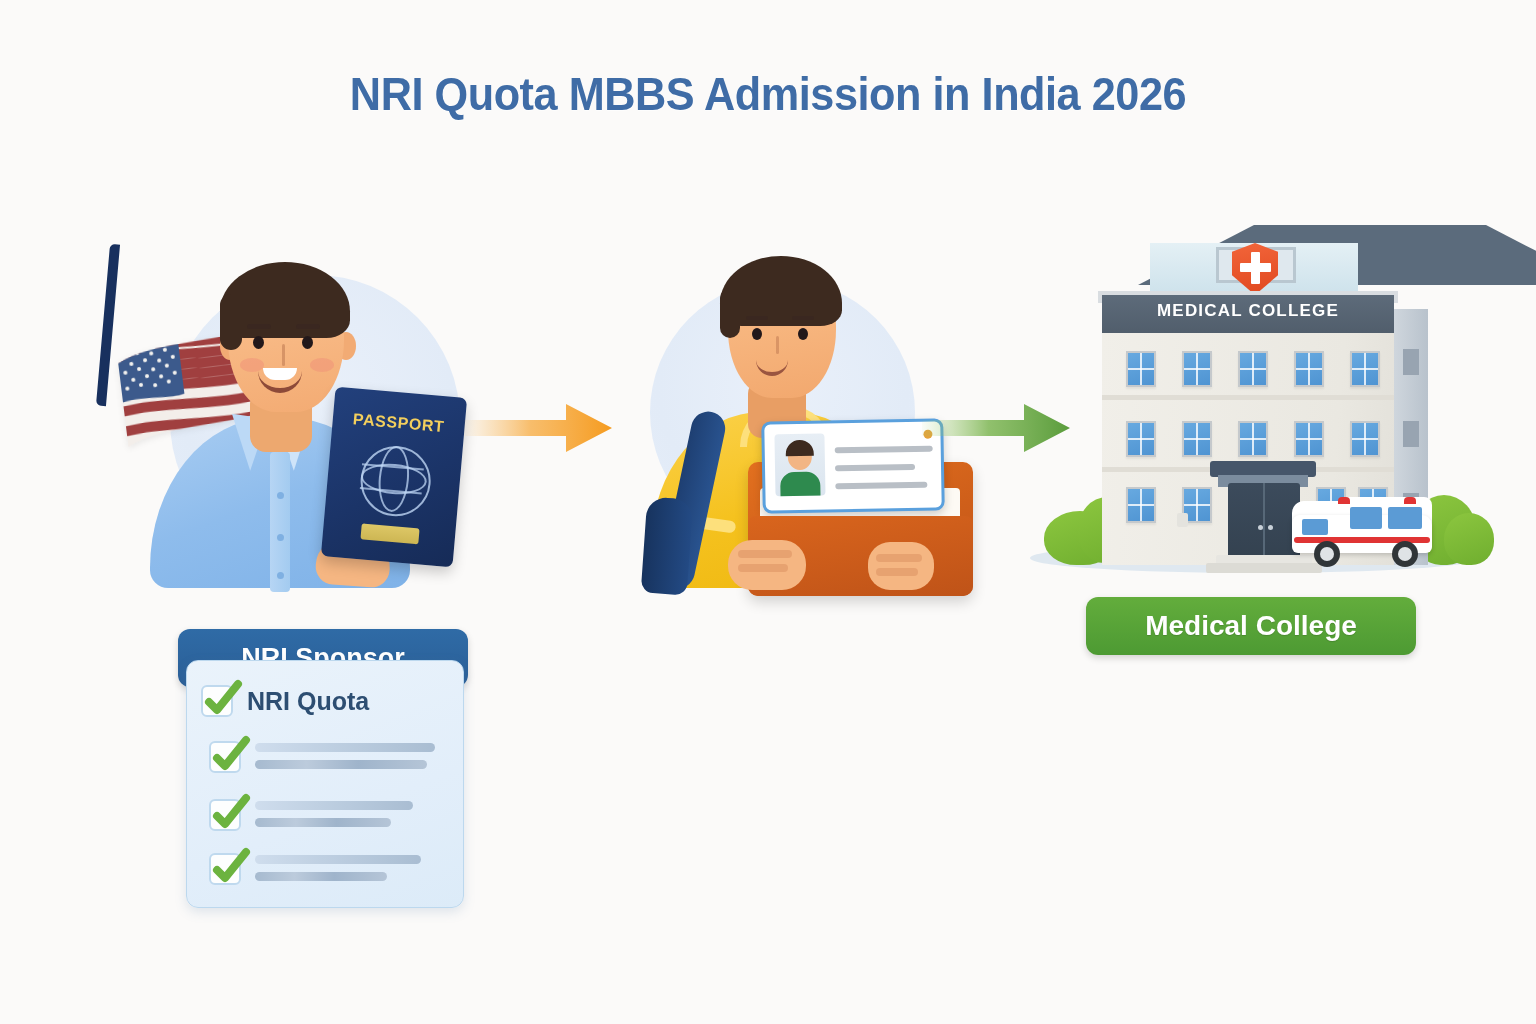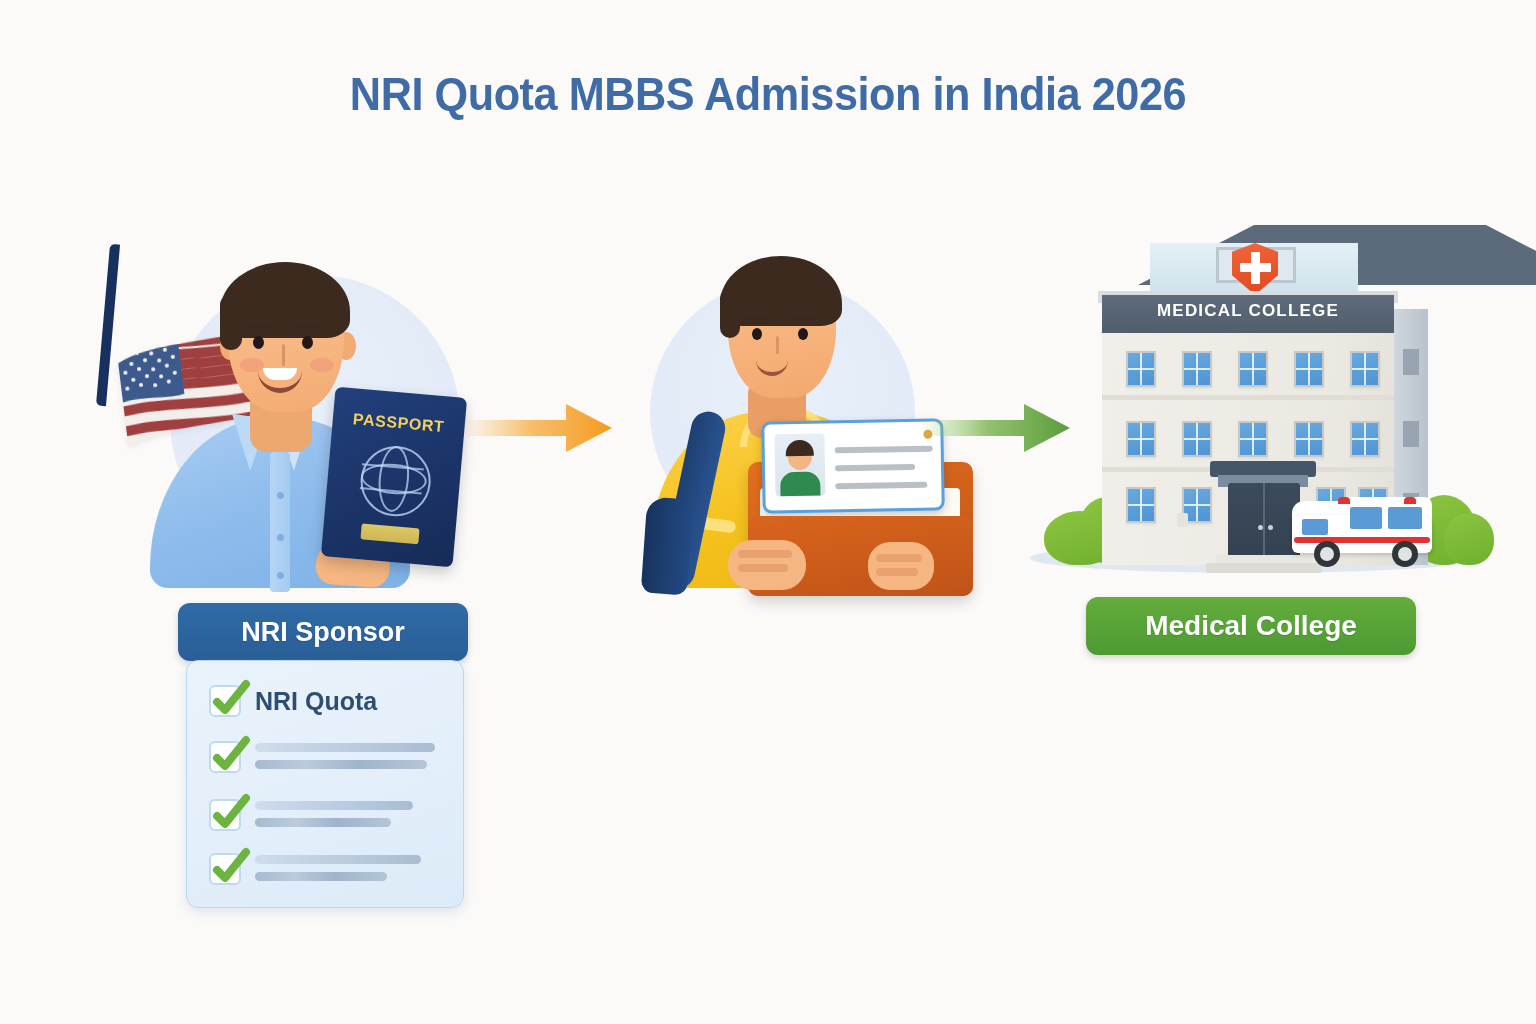--- a/index.html
+++ b/index.html
@@ -266,21 +266,21 @@
   .badge{
     position:absolute;
     display:flex;align-items:center;justify-content:center;
     color:#fff;font-weight:bold;
     border-radius:12px;
     box-shadow:0 3px 7px rgba(0,0,0,.16);
     font-family:"Liberation Sans", sans-serif;
     text-shadow:0 1px 1px rgba(0,0,0,.14);
   }
   #badge-sponsor{
-    left:178px;top:603px;width:290px;height:58px;font-size:27px;
+    left:178px;top:629px;width:290px;height:58px;font-size:27px;
     background:linear-gradient(180deg,#2f6ba6 0%, #2a5e96 100%);
   }
   #badge-student{
     left:668px;top:597px;width:232px;height:58px;font-size:28px;letter-spacing:1px;
     background:linear-gradient(180deg,#8cc63f 0%, #5fa72c 100%);
   }
   #badge-college{
     left:1086px;top:597px;width:330px;height:58px;font-size:28px;
     background:linear-gradient(180deg,#63ad3c 0%, #4d9a33 100%);
   }
@@ -541,21 +541,21 @@
 
   <div class="badge" id="badge-sponsor">
     <span>NRI Sponsor</span>
   </div>
   <div class="badge" id="badge-college">
     <span>Medical College</span>
   </div>
 
   <div id="checklist">
 
-    <div class="cl-row" style="left:22px;top:24px;">
+    <div class="cl-row" style="left:14px;top:24px;">
       <div class="cbox">
         <svg width="44" height="44" viewBox="0 0 44 44">
           <path d="M9 24 L17 32 L38 6" fill="none" stroke="#6cb33f" stroke-width="8" stroke-linecap="round" stroke-linejoin="round"></path>
         </svg>
       </div>
       <div class="cl-title">NRI Quota</div>
     </div>
 
     <div class="cl-row" style="left:22px;top:80px;">
       <div class="cbox">

